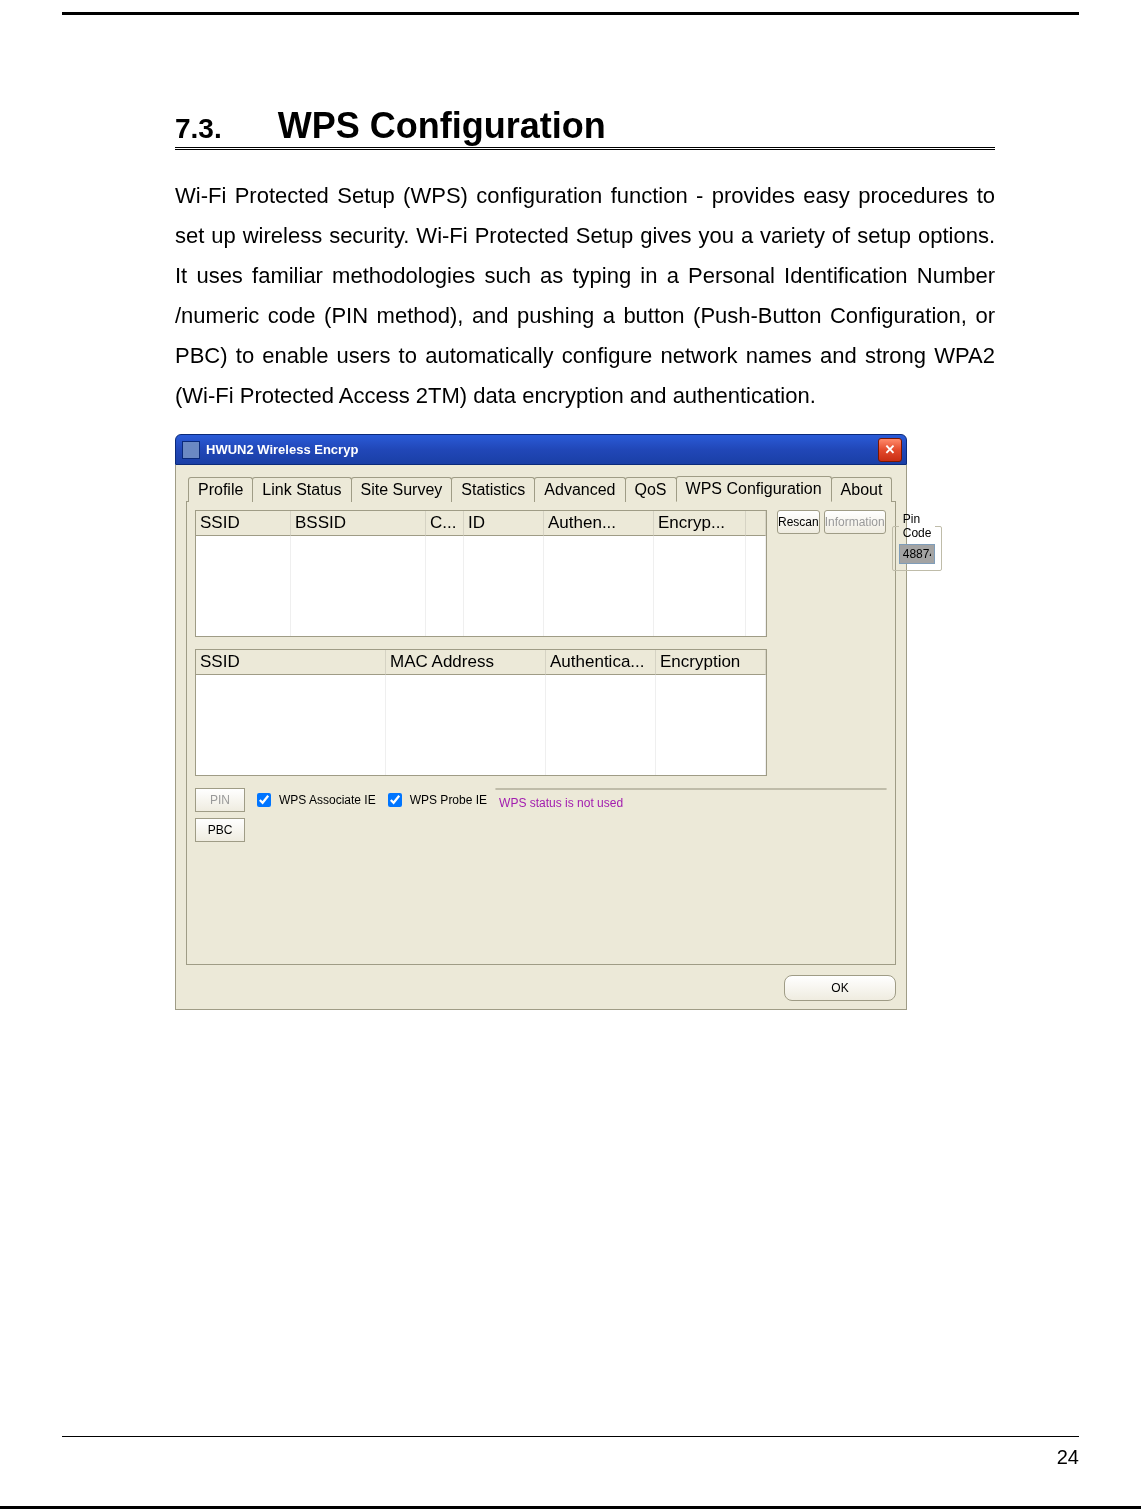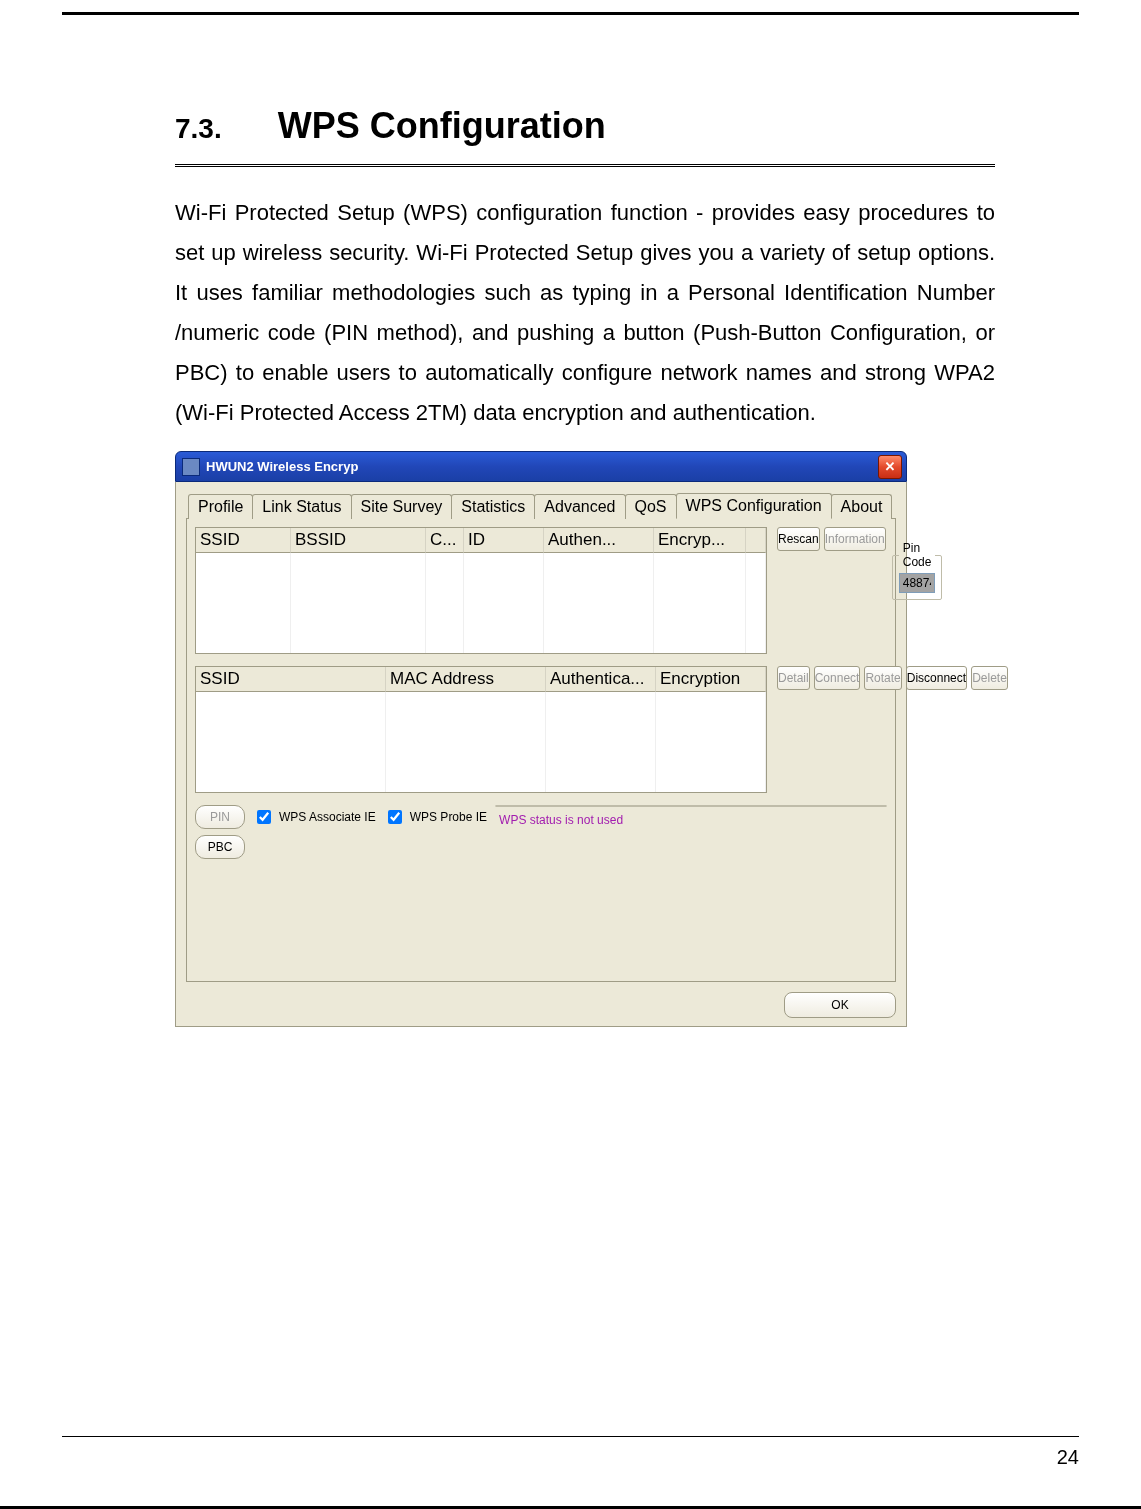--- a/index.html
+++ b/index.html
@@ -1,19 +1,19 @@
 <!DOCTYPE html>
 <html><head>
 <meta charset="utf-8">
 <style>
   html,body{margin:0;padding:0;background:#fff;font-family:Arial,Helvetica,sans-serif;color:#000}
   .page{width:1141px;height:1509px;margin:0 auto;position:relative;background:#fff;border:0}
   .topline{position:absolute;left:62px;right:62px;top:12px;height:3px;background:#000}
   .content{position:absolute;left:175px;top:105px;width:820px}
-  .h-row{display:flex;align-items:baseline;border-bottom:3px double #000;padding-bottom:17px;margin-bottom:26px}
+  .h-row{display:flex;align-items:baseline;border-bottom:3px double #000;padding-bottom:0;margin-bottom:26px}
   .h-num{font-weight:700;font-size:28px;margin-right:56px}
   .h-txt{font-weight:700;font-size:36px}
   .para{font-size:22px;line-height:40px;text-align:justify;margin-bottom:18px}
   
   .win{width:732px;margin-top:10px;font-family:Tahoma,Arial,sans-serif;font-size:14px}
   .titlebar{height:29px;background:linear-gradient(#2a5bd7,#2147b8 50%,#1a3fa6);border:1px solid #0b2a7a;border-radius:6px 6px 0 0;display:flex;align-items:center;padding:0 4px 0 6px;color:#fff}
   .titlebar .app-icon{width:16px;height:16px;background:#6b89c3;border:1px solid #0b2a7a;margin-right:6px}
   .titlebar .title{font-weight:700;font-size:13px;flex:1}
   .close-btn{width:22px;height:22px;background:linear-gradient(#ff8a6a,#e34a2c 50%,#c92e14);border:1px solid #7a1600;border-radius:3px;display:flex;align-items:center;justify-content:center;color:#fff;font-weight:700;font-size:13px;line-height:1}
   .dlg{background:#ece9d8;border:1px solid #9f9c86;border-top:0;padding:10px 10px 8px 10px}
@@ -23,27 +23,27 @@
   .tab.active{background:#ece9d8;border-bottom:1px solid #ece9d8;z-index:2}
   .tab-panel{border:1px solid #9f9c86;border-top:0;background:#ece9d8;padding:8px 8px 12px 8px}
   
   .tblwrap{display:flex;gap:10px;margin-bottom:12px;align-items:flex-start}
   table.list{border:1px solid #9f9c86;border-collapse:separate;border-spacing:0;background:#fff;font-size:17px;table-layout:fixed}
   table.list th{background:#ece9d8;border-right:1px solid #d6d3c4;border-bottom:1px solid #9f9c86;padding:2px 4px;text-align:left;font-weight:400;height:18px;overflow:hidden}
   table.list td{height:18px;border-right:1px solid #efefef}
   .btncol{display:flex;flex-direction:row;gap:4px;width:100px}
   .wbtn{height:22px;background:linear-gradient(#fff,#efece0);border:1px solid #9f9c86;border-radius:3px;font-size:12px;display:flex;align-items:center;justify-content:center;color:#000}
   .wbtn.disabled{color:#9a9a9a}
-  .group{border:1px solid #bfbca9;border-radius:2px;padding:4px 6px 6px 6px;margin-top:14px}
+  .group{border:1px solid #bfbca9;border-radius:2px;padding:4px 6px 6px 6px;margin-top:2px}
   .group legend{font-size:12px;padding:0 4px}
   .txtin{width:100%;height:20px;border:1px solid #7f9db9;background:#a3a3a3;font-size:12px;padding:1px 3px;box-sizing:border-box}
   
   .bottom-row{display:flex;align-items:flex-start;gap:8px;margin-top:12px}
   .smallbtns{display:flex;flex-direction:column;gap:6px}
-  .smallbtn{width:48px;height:22px;background:linear-gradient(#fff,#efece0);border:1px solid #9f9c86;border-radius:10px;font-size:12px;display:flex;align-items:center;justify-content:center}
+  .smallbtn{width:48px;height:22px;background:linear-gradient(#fff,#efece0);border:1px solid #9f9c86;border-radius:0;font-size:12px;display:flex;align-items:center;justify-content:center}
   .smallbtn.disabled{color:#9a9a9a}
   .chkcol{display:flex;flex-direction:row;gap:8px;padding-top:2px}
   .chk{display:flex;align-items:center;gap:5px;font-size:12px}
   .chk input{width:14px;height:14px}
   .status-box{flex:1;border:1px solid #bfbca9;border-radius:2px;height:24px}
   .status-caption{font-size:12px;color:#a21caf;margin-left:4px}
   .ok-row{display:flex;justify-content:flex-end;margin-top:10px}
   .ok-btn{width:110px;height:24px;background:linear-gradient(#fff,#efece0);border:1px solid #9f9c86;border-radius:8px;font-size:12px;display:flex;align-items:center;justify-content:center}
   
   .foot-line{position:absolute;left:62px;right:62px;bottom:72px;height:1px;background:#000}
@@ -203,27 +203,20 @@
                     <td></td>
                   </tr>
               <tr>
                     <td></td>
                     <td></td>
                     <td></td>
                     <td></td>
                   </tr>
             </tbody>
               </table>
-            <div class="btncol">
-              <div class="wbtn disabled">Detail</div>
-              <div class="wbtn disabled">Connect</div>
-              <div class="wbtn disabled">Rotate</div>
-              <div class="wbtn">Disconnect</div>
-              <div class="wbtn disabled">Delete</div>
-            </div>
           </div>
 
           <div class="bottom-row">
             <div class="smallbtns">
               <div class="smallbtn disabled">PIN</div>
               <div class="smallbtn">PBC</div>
             </div>
             <div class="chkcol">
               <label class="chk">
                 <input type="checkbox" checked="" style="">

